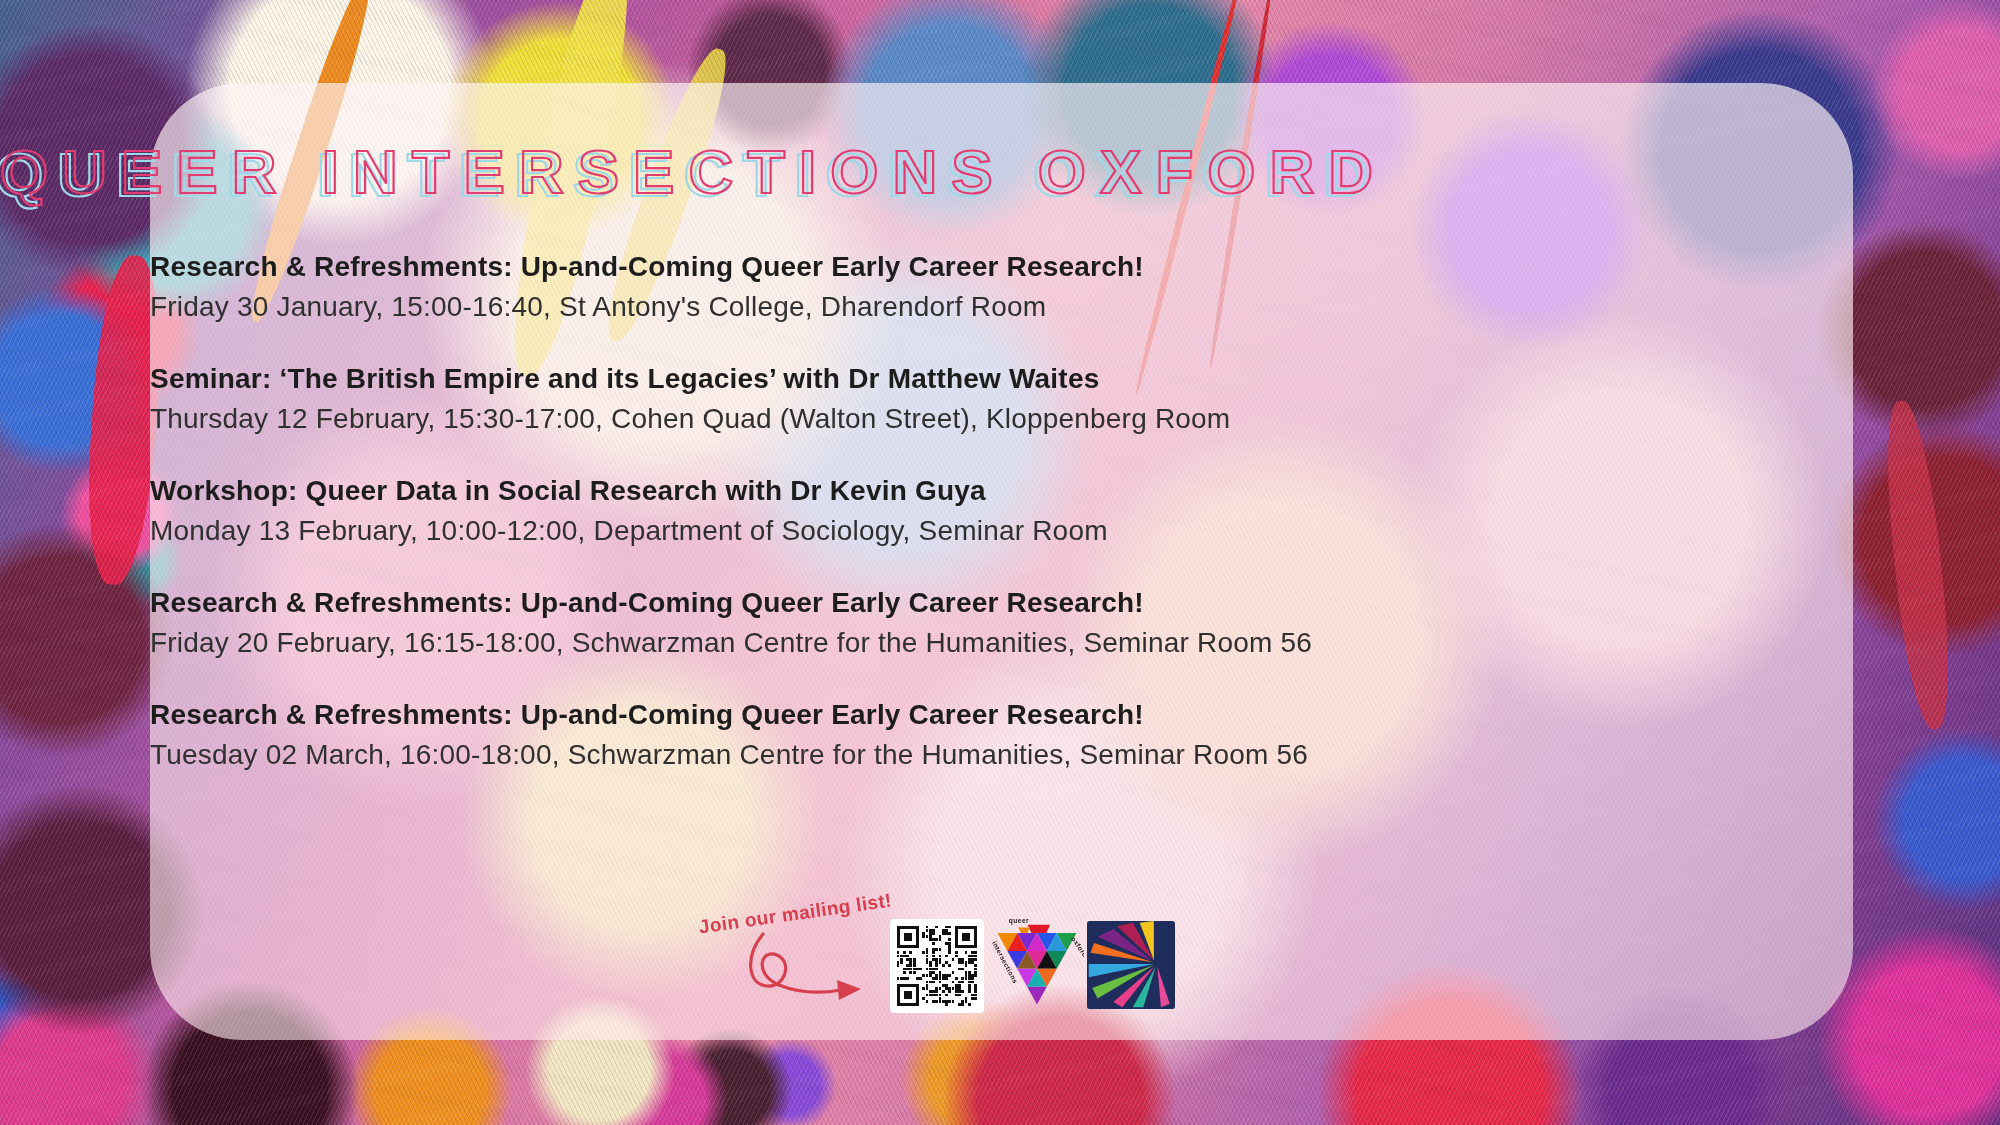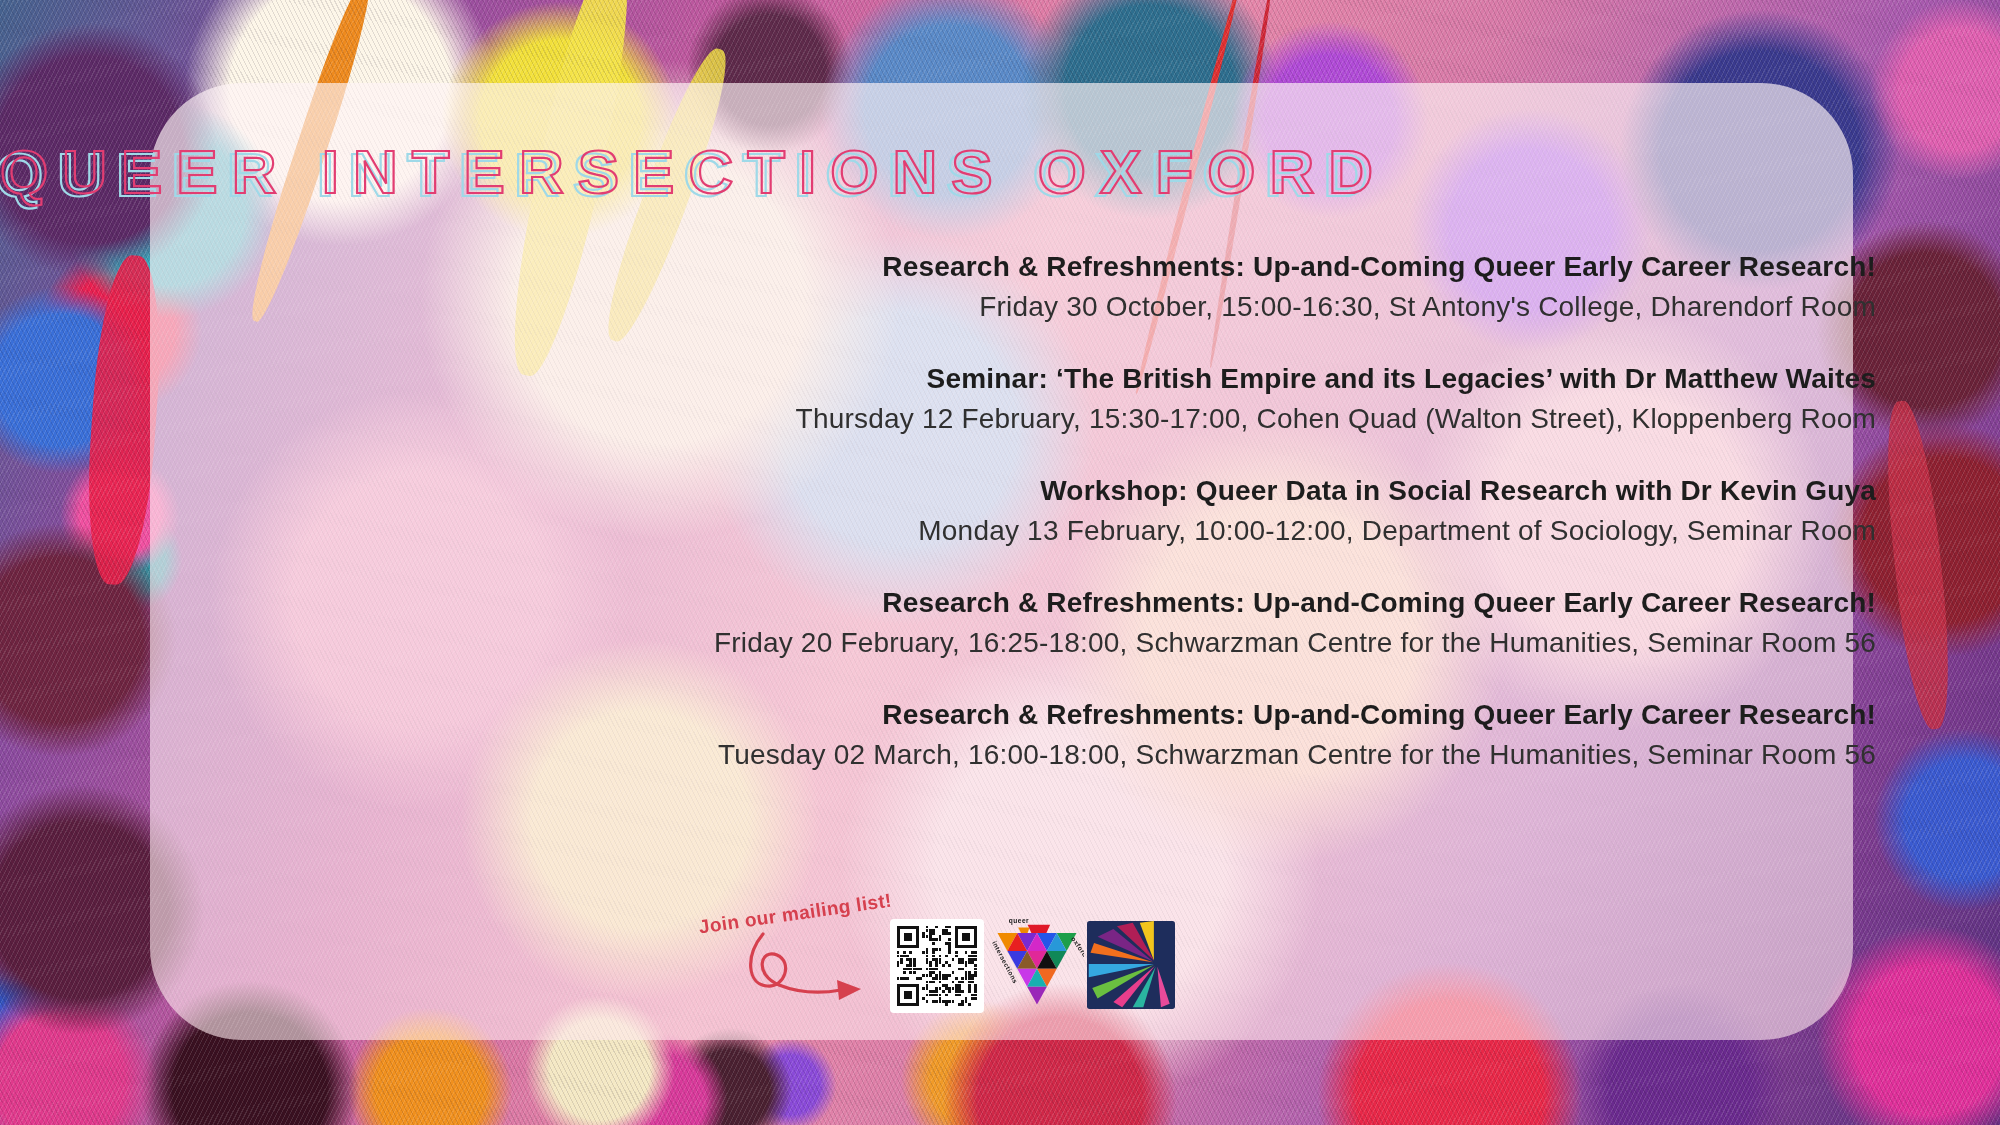--- a/index.html
+++ b/index.html
@@ -82,21 +82,21 @@
     color:transparent; -webkit-text-stroke:2.2px #e23d72; white-space:nowrap;
   }
   .title::before {
     content:attr(data-text); position:absolute; left:-5px; top:3px; width:100%;
     color:transparent; -webkit-text-stroke:2.2px #9fd9e8; z-index:-1;
   }
 
   
   .events {
     position:absolute; left:150px; top:247px; width:1726px; z-index:5;
-    text-align:right;
+    text-align:left;
   }
   .event { margin-bottom:32px; }
   .event h3 { font-size:28px; line-height:40px; font-weight:bold; color:#1d1d1d; letter-spacing:.2px; }
   .event p  { font-size:28px; line-height:40px; font-weight:normal; color:#303030; letter-spacing:.2px; }
 
   
   .mailing {
     position:absolute; left:698px; top:903px; z-index:6;
     font-size:19px; font-weight:bold; color:#d6404e; white-space:nowrap;
     transform:rotate(-8deg); letter-spacing:.4px;
@@ -123,33 +123,33 @@
   <div class="streak s-purpleR"></div>
 </div>
 
 <div class="panel"></div>
 
 <h1 class="title" data-text="QUEER INTERSECTIONS OXFORD">QUEER INTERSECTIONS OXFORD</h1>
 
 <div class="events">
   <div class="event">
     <h3>Research &amp; Refreshments: Up-and-Coming Queer Early Career Research!</h3>
-    <p>Friday 30 October, 15:00-16:30, St Antony's College, Dharendorf Room</p>
+    <p>Friday 30 January, 15:00-16:40, St Antony's College, Dharendorf Room</p>
   </div>
   <div class="event">
     <h3>Seminar: ‘The British Empire and its Legacies’ with Dr Matthew Waites</h3>
     <p>Thursday 12 February, 15:30-17:00, Cohen Quad (Walton Street), Kloppenberg Room</p>
   </div>
   <div class="event">
     <h3>Workshop: Queer Data in Social Research with Dr Kevin Guya</h3>
     <p>Monday 13 February, 10:00-12:00, Department of Sociology, Seminar Room</p>
   </div>
   <div class="event">
     <h3>Research &amp; Refreshments: Up-and-Coming Queer Early Career Research!</h3>
-    <p>Friday 20 February, 16:25-18:00, Schwarzman Centre for the Humanities, Seminar Room 56</p>
+    <p>Friday 20 February, 16:15-18:00, Schwarzman Centre for the Humanities, Seminar Room 56</p>
   </div>
   <div class="event">
     <h3>Research &amp; Refreshments: Up-and-Coming Queer Early Career Research!</h3>
     <p>Tuesday 02 March, 16:00-18:00, Schwarzman Centre for the Humanities, Seminar Room 56</p>
   </div>
 </div>
 
 <div class="mailing">Join our mailing list!</div>
 
 <div class="arrow-wrap">

